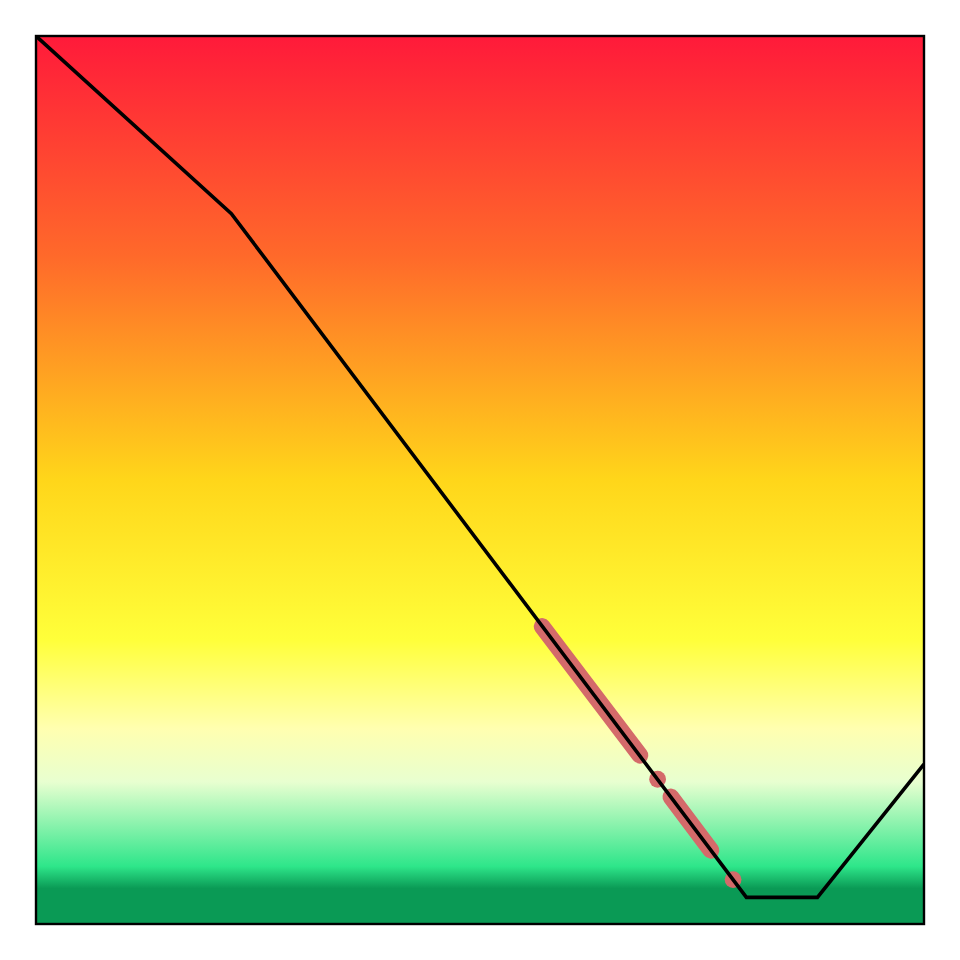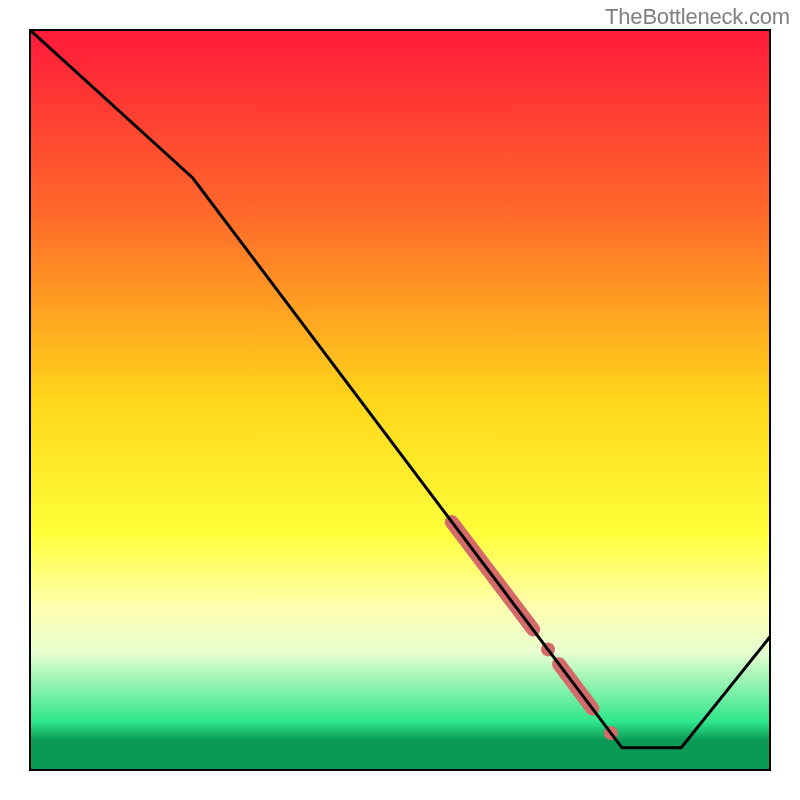--- a/index.html
+++ b/index.html
@@ -27,21 +27,20 @@
     letter-spacing: -0.2px;
   }
   svg {
     display: block;
   }
 </style>
 </head>
 <body>
 
 <div class="chart-container">
-  <div class="watermark">TheBottleneck.com</div>
   <svg id="chart-svg" width="800" height="800" viewBox="0 0 800 800">
     <defs>
       <linearGradient id="bg-grad" x1="0" y1="0" x2="0" y2="1">
           <stop offset="0%" stop-color="#ff1a3a"></stop>
           <stop offset="25%" stop-color="#ff6a2a"></stop>
           <stop offset="50%" stop-color="#ffd61a"></stop>
           <stop offset="68%" stop-color="#ffff3a"></stop>
           <stop offset="78%" stop-color="#ffffb0"></stop>
           <stop offset="84%" stop-color="#e8ffd0"></stop>
           <stop offset="93.5%" stop-color="#2ee68a"></stop>

